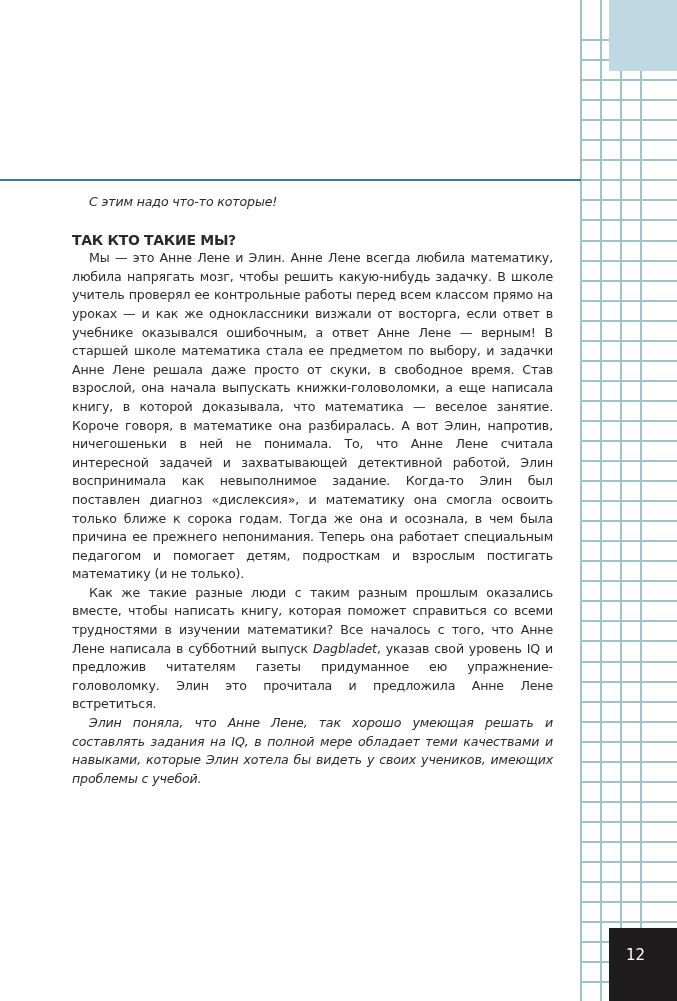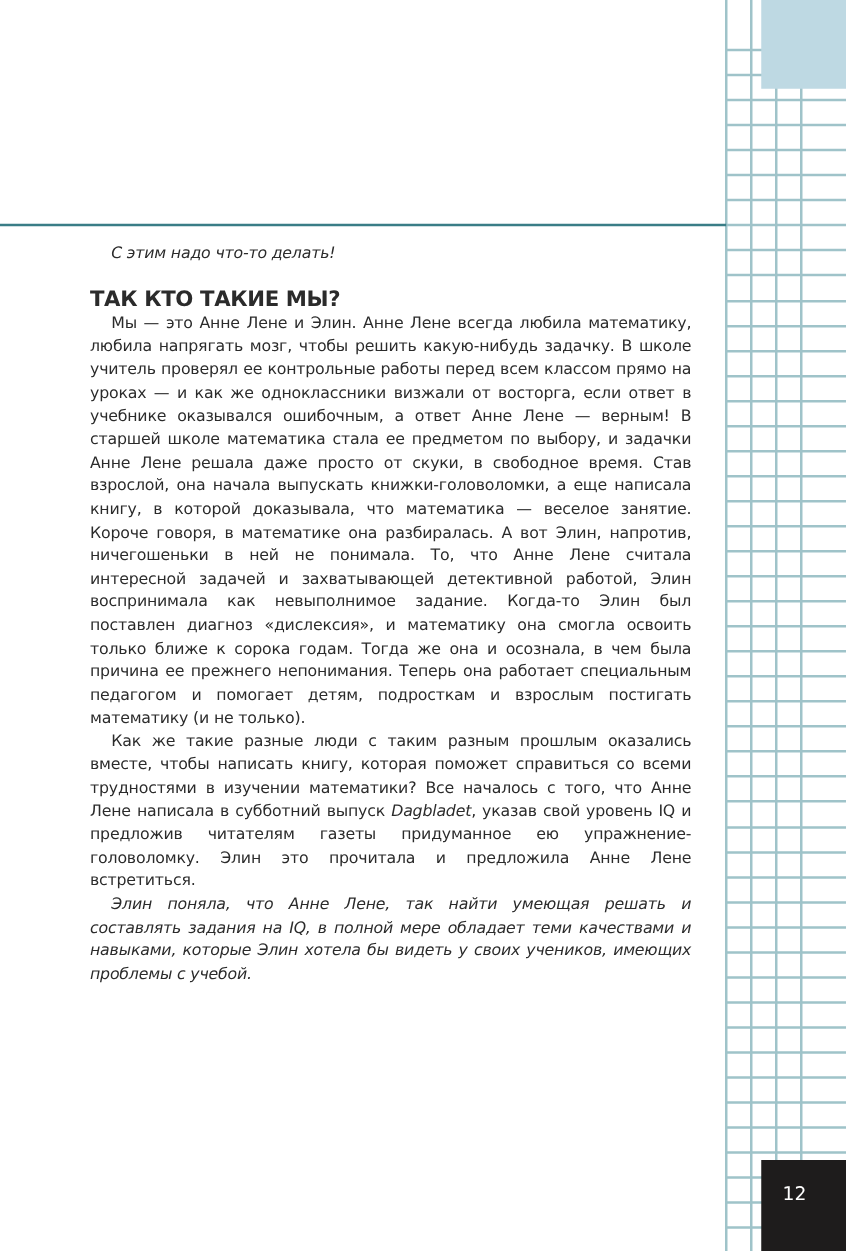--- a/index.html
+++ b/index.html
@@ -10,21 +10,21 @@
   .blue-box { position:absolute; left:609px; top:0; width:68px; height:71px; background:#bed9e3; }
   .rule { position:absolute; left:0; top:179px; width:581px; height:2px; background:#3a7d86; }
   .page-box { position:absolute; left:609px; top:928px; width:68px; height:73px; background:#1e1c1c; }
   .page-num { position:absolute; left:626px; top:946px; color:#ffffff; font-size:15px;
               font-family:"DejaVu Sans", sans-serif; }
   .text { position:absolute; left:72px; top:193px; width:481px; font-size:12.6px; line-height:18.6px;
           text-align:justify; font-family:"DejaVu Sans", sans-serif; letter-spacing:-0.15px; }
   .text p { margin:0; text-indent:17px; }
   .text p.noindent { text-indent:0; }
   .text .gap { height:19px; }
-  .heading { font-weight:bold; text-indent:0 !important; font-size:17px; letter-spacing:-0.3px; }
+  .heading { font-weight:bold; text-indent:0 !important; font-size:14px; letter-spacing:-0.3px; }
   .it { font-style:italic; }
 </style>
 </head>
 <body>
 
 <div>
   <div class="vline" style="left:580px"></div>
   <div class="vline" style="left:600px"></div>
   <div class="vline" style="left:620px"></div>
   <div class="vline" style="left:640px"></div>
@@ -77,22 +77,22 @@
     <div class="hline" style="top: 921px;"></div>
     <div class="hline" style="top: 941px;"></div>
     <div class="hline" style="top: 961px;"></div>
     <div class="hline" style="top: 981px;"></div>
   </div>
 
 <div class="blue-box"></div>
 <div class="rule"></div>
 
 <div class="text">
-  <p class="it">С этим надо что-то делать!</p>
+  <p class="it">С этим надо что-то которые!</p>
   <div class="gap"></div>
   <p class="heading">ТАК КТО ТАКИЕ МЫ?</p>
   <p>Мы — это Анне Лене и Элин. Анне Лене всегда любила математику, любила напрягать мозг, чтобы решить какую-нибудь задачку. В школе учитель проверял ее контрольные работы перед всем классом прямо на уроках — и как же одноклассники визжали от восторга, если ответ в учебнике оказывался ошибочным, а ответ Анне Лене — верным! В старшей школе математика стала ее предметом по выбору, и задачки Анне Лене решала даже просто от скуки, в свободное время. Став взрослой, она начала выпускать книжки-головоломки, а еще написала книгу, в которой доказывала, что математика — веселое занятие. Короче говоря, в математике она разбиралась. А вот Элин, напротив, ничегошеньки в ней не понимала. То, что Анне Лене считала интересной задачей и захватывающей детективной работой, Элин воспринимала как невыполнимое задание. Когда-то Элин был поставлен диагноз «дислексия», и математику она смогла освоить только ближе к сорока годам. Тогда же она и осознала, в чем была причина ее прежнего непонимания. Теперь она работает специальным педагогом и помогает детям, подросткам и взрослым постигать математику (и не только).</p>
   <p><span>Как же такие разные люди с таким разным прошлым оказались вместе, чтобы написать книгу, которая поможет справиться со всеми трудностями в изучении математики? Все началось с того, что Анне Лене написала в субботний выпуск </span><span class="it">Dagbladet</span><span>, указав свой уровень IQ и предложив читателям газеты придуманное ею упражнение-головоломку. Элин это прочитала и предложила Анне Лене встретиться.</span></p>
-  <p class="it">Элин поняла, что Анне Лене, так найти умеющая решать и составлять задания на IQ, в полной мере обладает теми качествами и навыками, которые Элин хотела бы видеть у своих учеников, имеющих проблемы с учебой.</p>
+  <p class="it">Элин поняла, что Анне Лене, так хорошо умеющая решать и составлять задания на IQ, в полной мере обладает теми качествами и навыками, которые Элин хотела бы видеть у своих учеников, имеющих проблемы с учебой.</p>
 </div>
 
 <div class="page-box"></div>
 <div class="page-num">12</div>
 
 </body></html>

